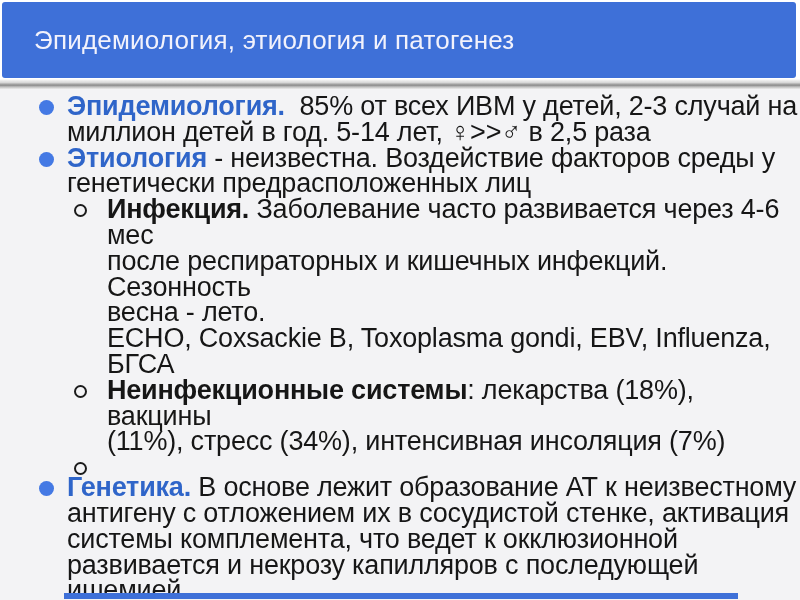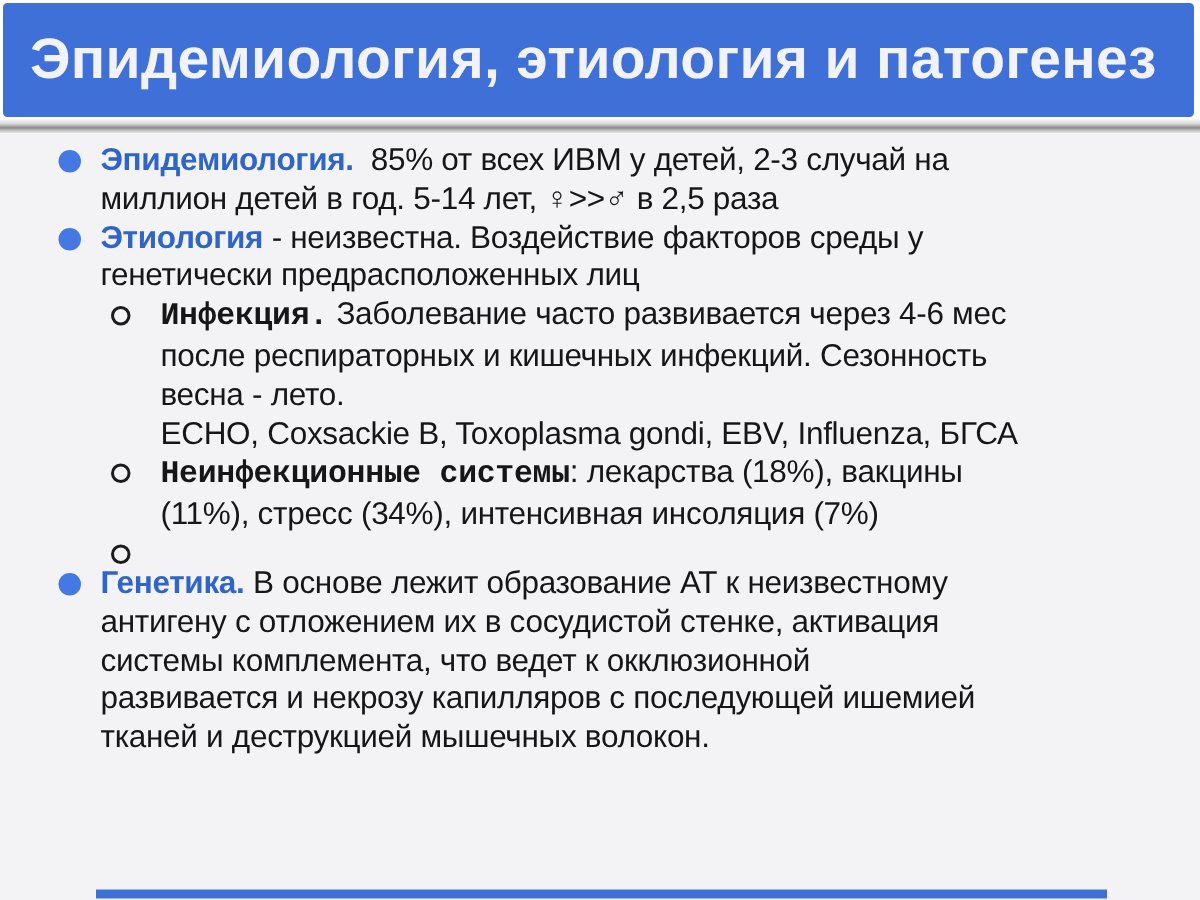--- a/index.html
+++ b/index.html
@@ -11,56 +11,55 @@
   }
   .slide { position:relative; width:800px; height:600px; background:#ffffff; overflow:hidden; }
 
   .header {
     position:absolute; left:2px; top:2px; width:794px; height:76px;
     background:var(--header_blue); border-radius:3px;
     display:flex; align-items:center;
   }
   .title {
     color:var(--title_text);
-    font-size:38px;
-    padding-left:18px;
+    font-size:26px;
+    padding-left:32px;
     letter-spacing:0.2px;
     white-space:nowrap;
-    font-weight:bold;
   }
 
   .separator {
     position:absolute; left:0; top:79px; width:800px; height:10px;
     background:linear-gradient(180deg,#fdfdfd 0%,#d8d8d8 35%,#8a8a8a 62%,#bdbdbd 78%,#ececec 100%);
   }
 
   .content {
     position:absolute; left:0; top:89px; width:800px; height:511px;
     background:var(--content_bg);
     box-sizing:border-box;
     padding-top:5px;
   }
 
   .bullet { display:flex; align-items:flex-start; }
   .bullet .btext {
-    font-size:21px; line-height:25.8px;
+    font-size:27px; line-height:25.8px;
     color:var(--text_color);
     white-space:pre-wrap;
     letter-spacing:-0.2px;
   }
   .level1 { padding-left:39px; }
   .level2 { padding-left:74px; }
 
   .marker { flex:0 0 auto; border-radius:50%; }
   .marker.l1 { width:15px; height:15px; background:var(--bullet_blue); margin:6px 13px 0 0; }
   .marker.l2 { width:9px; height:9px; border:2px solid #1b1b1b; background:transparent; margin:7px 20px 0 0; }
 
   .lead { font-weight:bold; }
   .lead.blue { color:var(--lead_blue); }
-  .lead.black { color:var(--text_color);font-family:Liberation Mono, monospace; }
+  .lead.black { color:var(--text_color); }
 
   .footer-bar {
     position:absolute; left:64px; bottom:1px; width:674px; height:6px;
     background:var(--footer_blue);
   }
 </style>
 </head>
 <body>
 
 <div class="slide">

